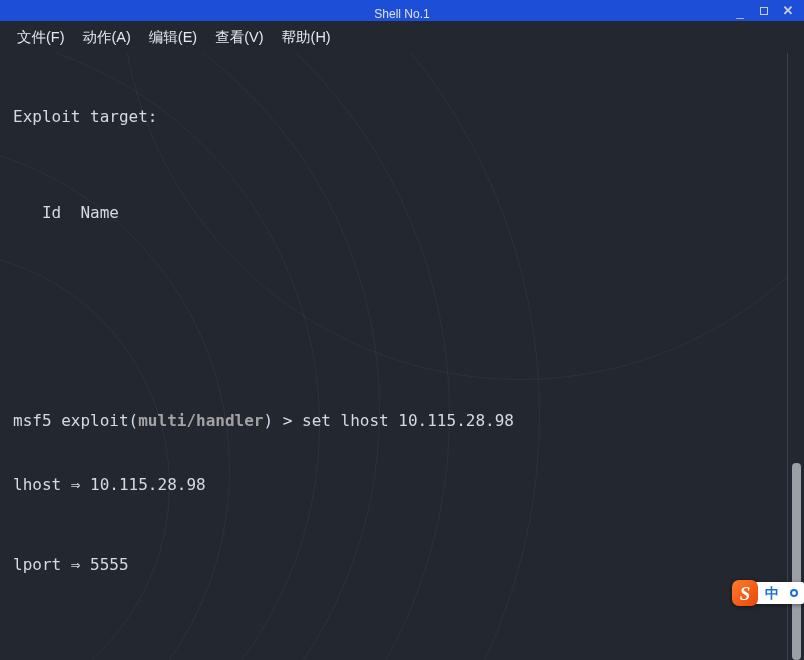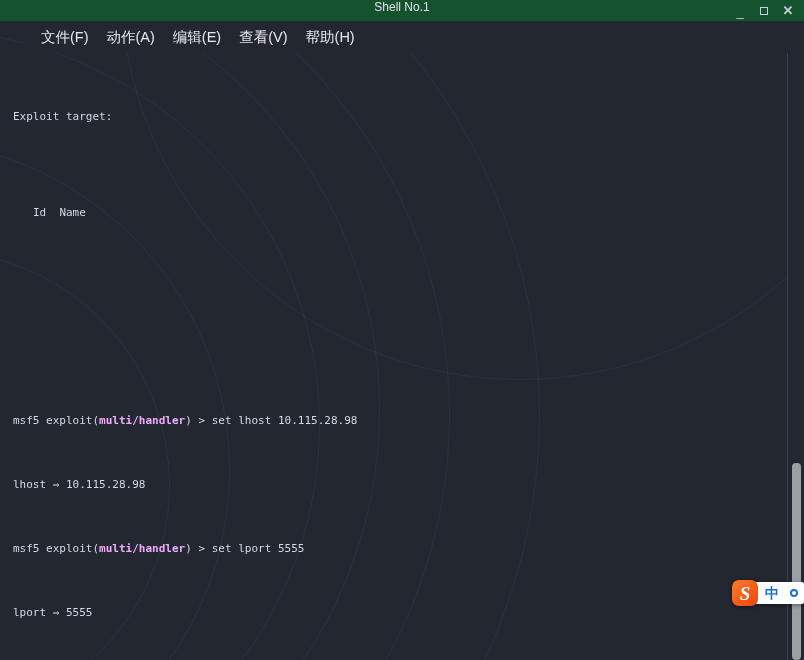--- a/index.html
+++ b/index.html
@@ -39,23 +39,23 @@
   .a4 { left: -610px; top: -160px;width: 1150px; height: 1150px; border-color: rgba(125,160,205,0.05); }
   .a5 { left: -430px; top: 140px; width: 660px;  height: 660px; border-color: rgba(125,160,205,0.055); }
   .a6 { left: -300px; top: 250px; width: 470px;  height: 470px; border-color: rgba(125,160,205,0.05); }
   .a7 { left: 120px;  top: -420px;width: 800px;  height: 800px; border-color: rgba(125,160,205,0.045); }
 
   
   .titlebar {
     position: relative;
     z-index: 5;
     height: 21px;
-    background: #14532d;
-    display: flex;
-    align-items: flex-start;
+    background: #1d4ed8;
+    display: flex;
+    align-items: flex-end;
     justify-content: center;
     user-select: none;
   }
   .title-text {
     font-family: "Liberation Sans", sans-serif;
     font-size: 12px;
     color: #dfe3ea;
     letter-spacing: 0px;
   }
   .win-controls {
@@ -86,49 +86,48 @@
   
   .menubar {
     position: relative;
     z-index: 5;
     height: 32px;
     background: #23272f;
     display: flex;
     align-items: center;
     padding-left: 8px;
     user-select: none;
-    margin-left: 24px;
   }
   .menu-item {
     font-family: "Liberation Sans", sans-serif;
     font-size: 14.5px;
     color: #e4e8ee;
     padding: 2px 9px;
     cursor: default;
     white-space: nowrap;
   }
 
   
   .terminal {
     position: relative;
     z-index: 3;
     height: 607px;
     padding: 8px 0 0 13px;
     font-family: "DejaVu Sans Mono", monospace;
-    font-size: 11px;
+    font-size: 16px;
     line-height: 16px;
     color: #d4dae3;
     white-space: pre;
     overflow: hidden;
   }
   .line { height: 16px; white-space: pre; }
   .line.blank { color: transparent; }
 
   .u  { text-underline-offset: 2px; }
-  .red{ color: #f0abfc; font-weight: bold; }
+  .red{ color: #a3a3a3; font-weight: bold; }
 
   
   .scrollbar {
     position: absolute;
     right: 0; top: 53px;
     width: 17px;
     height: 607px;
     background: #23272f;
     border-left: 1px solid #3b414d;
     z-index: 6;
@@ -235,21 +234,20 @@
     <div class="line blank"></div>
     <div class="line"><span>   </span><span class="u">Id</span><span>  </span><span class="u">Name</span></div>
     <div class="line blank">   --  ----</div>
     <div class="line blank"></div>
     <div class="line blank"></div>
 
     <div class="line"><span class="u">msf5</span><span> exploit(</span><span class="red">multi/handler</span><span>) &gt; set lhost 10.115.28.98</span></div>
 
     <div class="line">lhost ⇒ 10.115.28.98</div>
 
-    <div class="line"><span class="u">msf5</span><span> exploit(</span><span class="red">multi/handler</span><span>) &gt; set lport 5555</span></div>
 
     <div class="line">lport ⇒ 5555</div>
 
     
 
     
     
     
 
     

